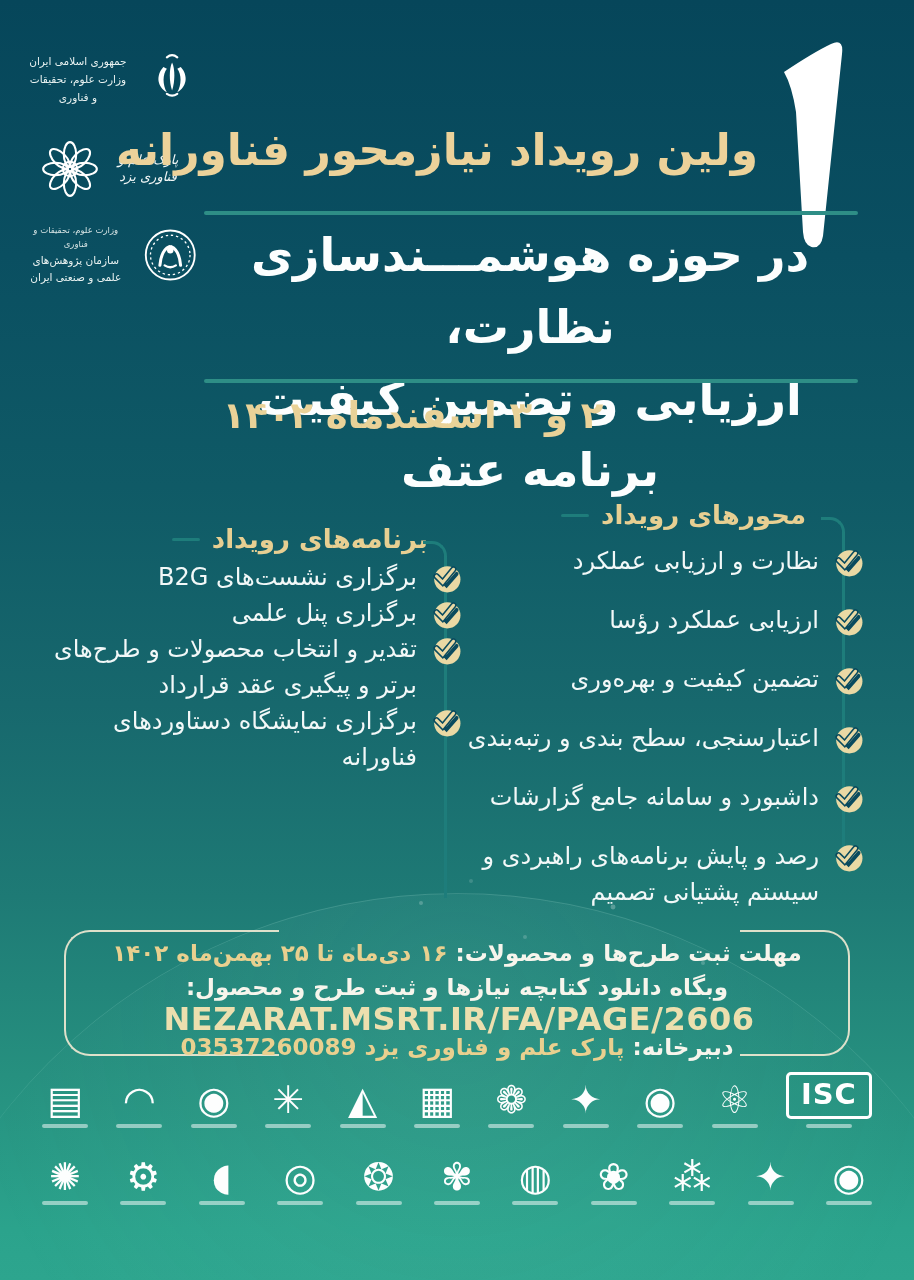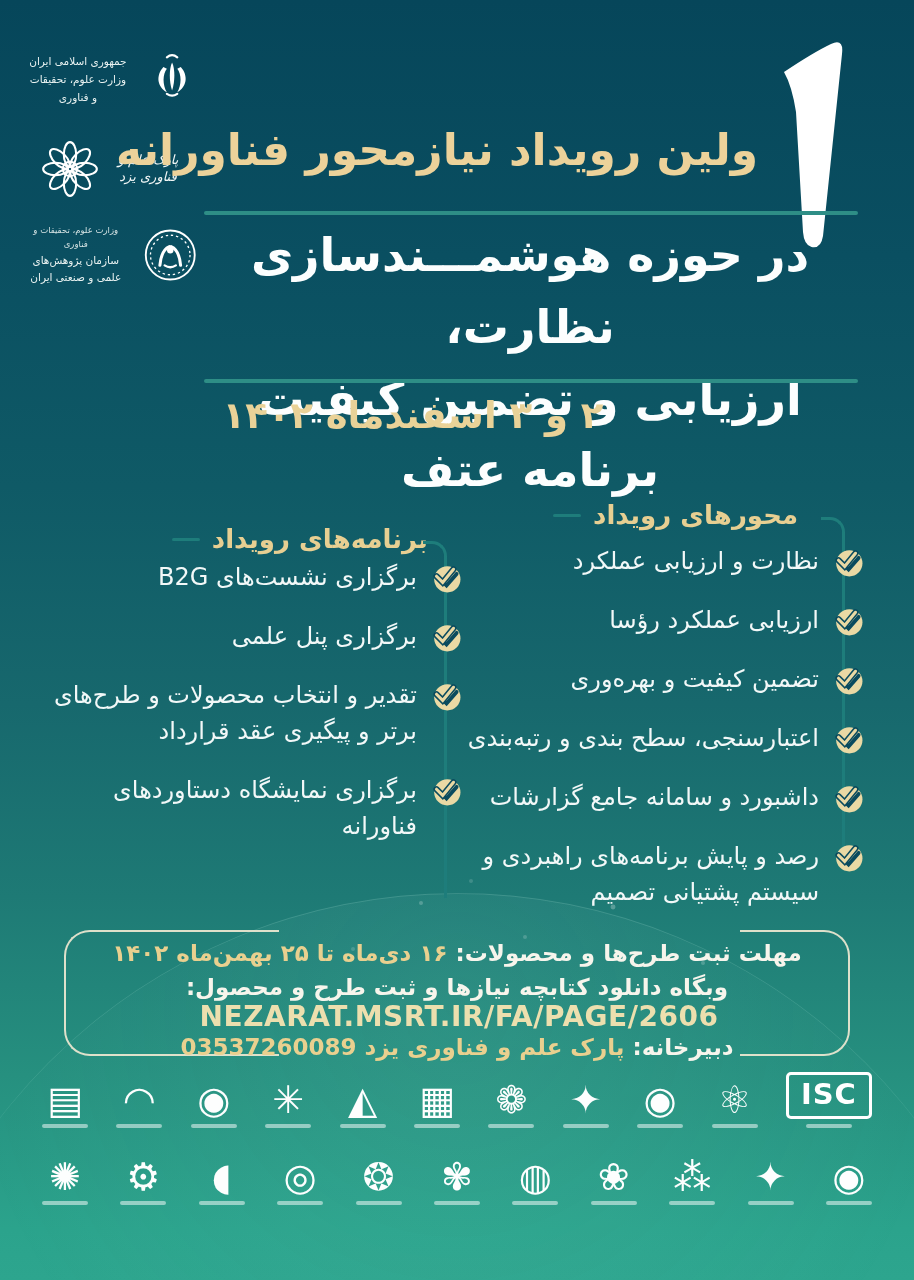--- a/index.html
+++ b/index.html
@@ -46,53 +46,53 @@
   .divider.d1 { top:211px; }
   .divider.d2 { top:379px; }
   .subject { position:absolute; top:220px; left:198px; right:52px; text-align:center;
     color:#fcfefe; font-weight:bold; font-size:46px; line-height:1.56; }
   .date-line { position:absolute; top:394px; left:204px; right:292px; text-align:center;
     font-size:37px; font-weight:bold; color:#e9d298; }
 
   
   .col-header { position:absolute; display:flex; align-items:center; gap:12px;
     font-size:26px; font-weight:bold; color:#e7cf92; white-space:nowrap; }
-  .axes-header { top:500px; right:116px; }
+  .axes-header { top:500px; right:108px; }
   .programs-header { top:524px; right:486px; }
   .dash { display:inline-block; width:28px; height:3px; background:#1e7d7b; border-radius:2px; }
 
   .corner { position:absolute; width:24px; height:28px;
     border-top:3px solid #1e7d7b; border-left:none; border-bottom:none;
     border-right:3px solid #1e7d7b; border-top-right-radius:15px; }
   .corner-right { top:517px; right:69px; }
   .corner-left  { top:541px; right:467px; }
   .vline { position:absolute; width:3px; background:#1e7d7b; }
   .vline-right { top:544px; right:69px; height:310px; }
   .vline-left  { top:568px; right:467px; height:330px; }
 
   
   .check-list { position:absolute; display:flex; flex-direction:column; }
   .axes-list { top:543px; right:50px; width:460px; gap:23px; }
-  .programs-list { top:559px; right:452px; width:420px; gap:23px; }
+  .programs-list { top:559px; right:452px; width:420px; }
   .check-item { display:flex; align-items:flex-start; gap:11px; }
   .check-item svg { flex:0 0 auto; margin-top:1px; }
   .check-text { font-size:24px; color:#f2f8f8; line-height:1.5; text-align:right; }
 
   
   .footer-box { position:absolute; top:930px; left:64px; right:64px; height:126px; text-align:center; }
   .bracket { position:absolute; top:0; height:100%; border:2.5px solid #efe9d2; opacity:.92; }
   .bracket-l { left:0; width:215px; border-right:none; border-radius:26px 0 0 26px; }
   .bracket-r { right:0; width:110px; border-left:none; border-radius:0 26px 26px 0; }
   .f-line { position:absolute; width:100%; font-weight:bold; }
   .f-line1 { top:10px; font-size:23px; }
   .f-line2 { top:44px; font-size:23px; }
   .f-line3 { top:88px; font-size:23px;margin-top:16px; }
   .f-white { color:#f7f5ec; }
   .f-gold  { color:#e9d08f; }
-  .f-url   { color:#ecdfae; font-size:28px; letter-spacing:.5px; direction:ltr; display:inline-block;
+  .f-url   { color:#ecdfae; font-size:32px; letter-spacing:.5px; direction:ltr; display:inline-block;
     vertical-align:middle; padding-left:4px; }
 
   
   .partners { position:absolute; left:42px; right:42px; display:flex;
     justify-content:space-between; align-items:flex-end; direction:ltr; }
   .partners-row1 { top:1072px; }
   .partners-row2 { top:1158px; }
   .p-logo { display:flex; flex-direction:column; align-items:center; gap:5px; color:#fff; }
   .p-glyph { font-size:38px; line-height:1; color:#fdfefe; }
   .p-caption { width:46px; height:3.5px; background:rgba(255,255,255,.5); border-radius:2px; }

